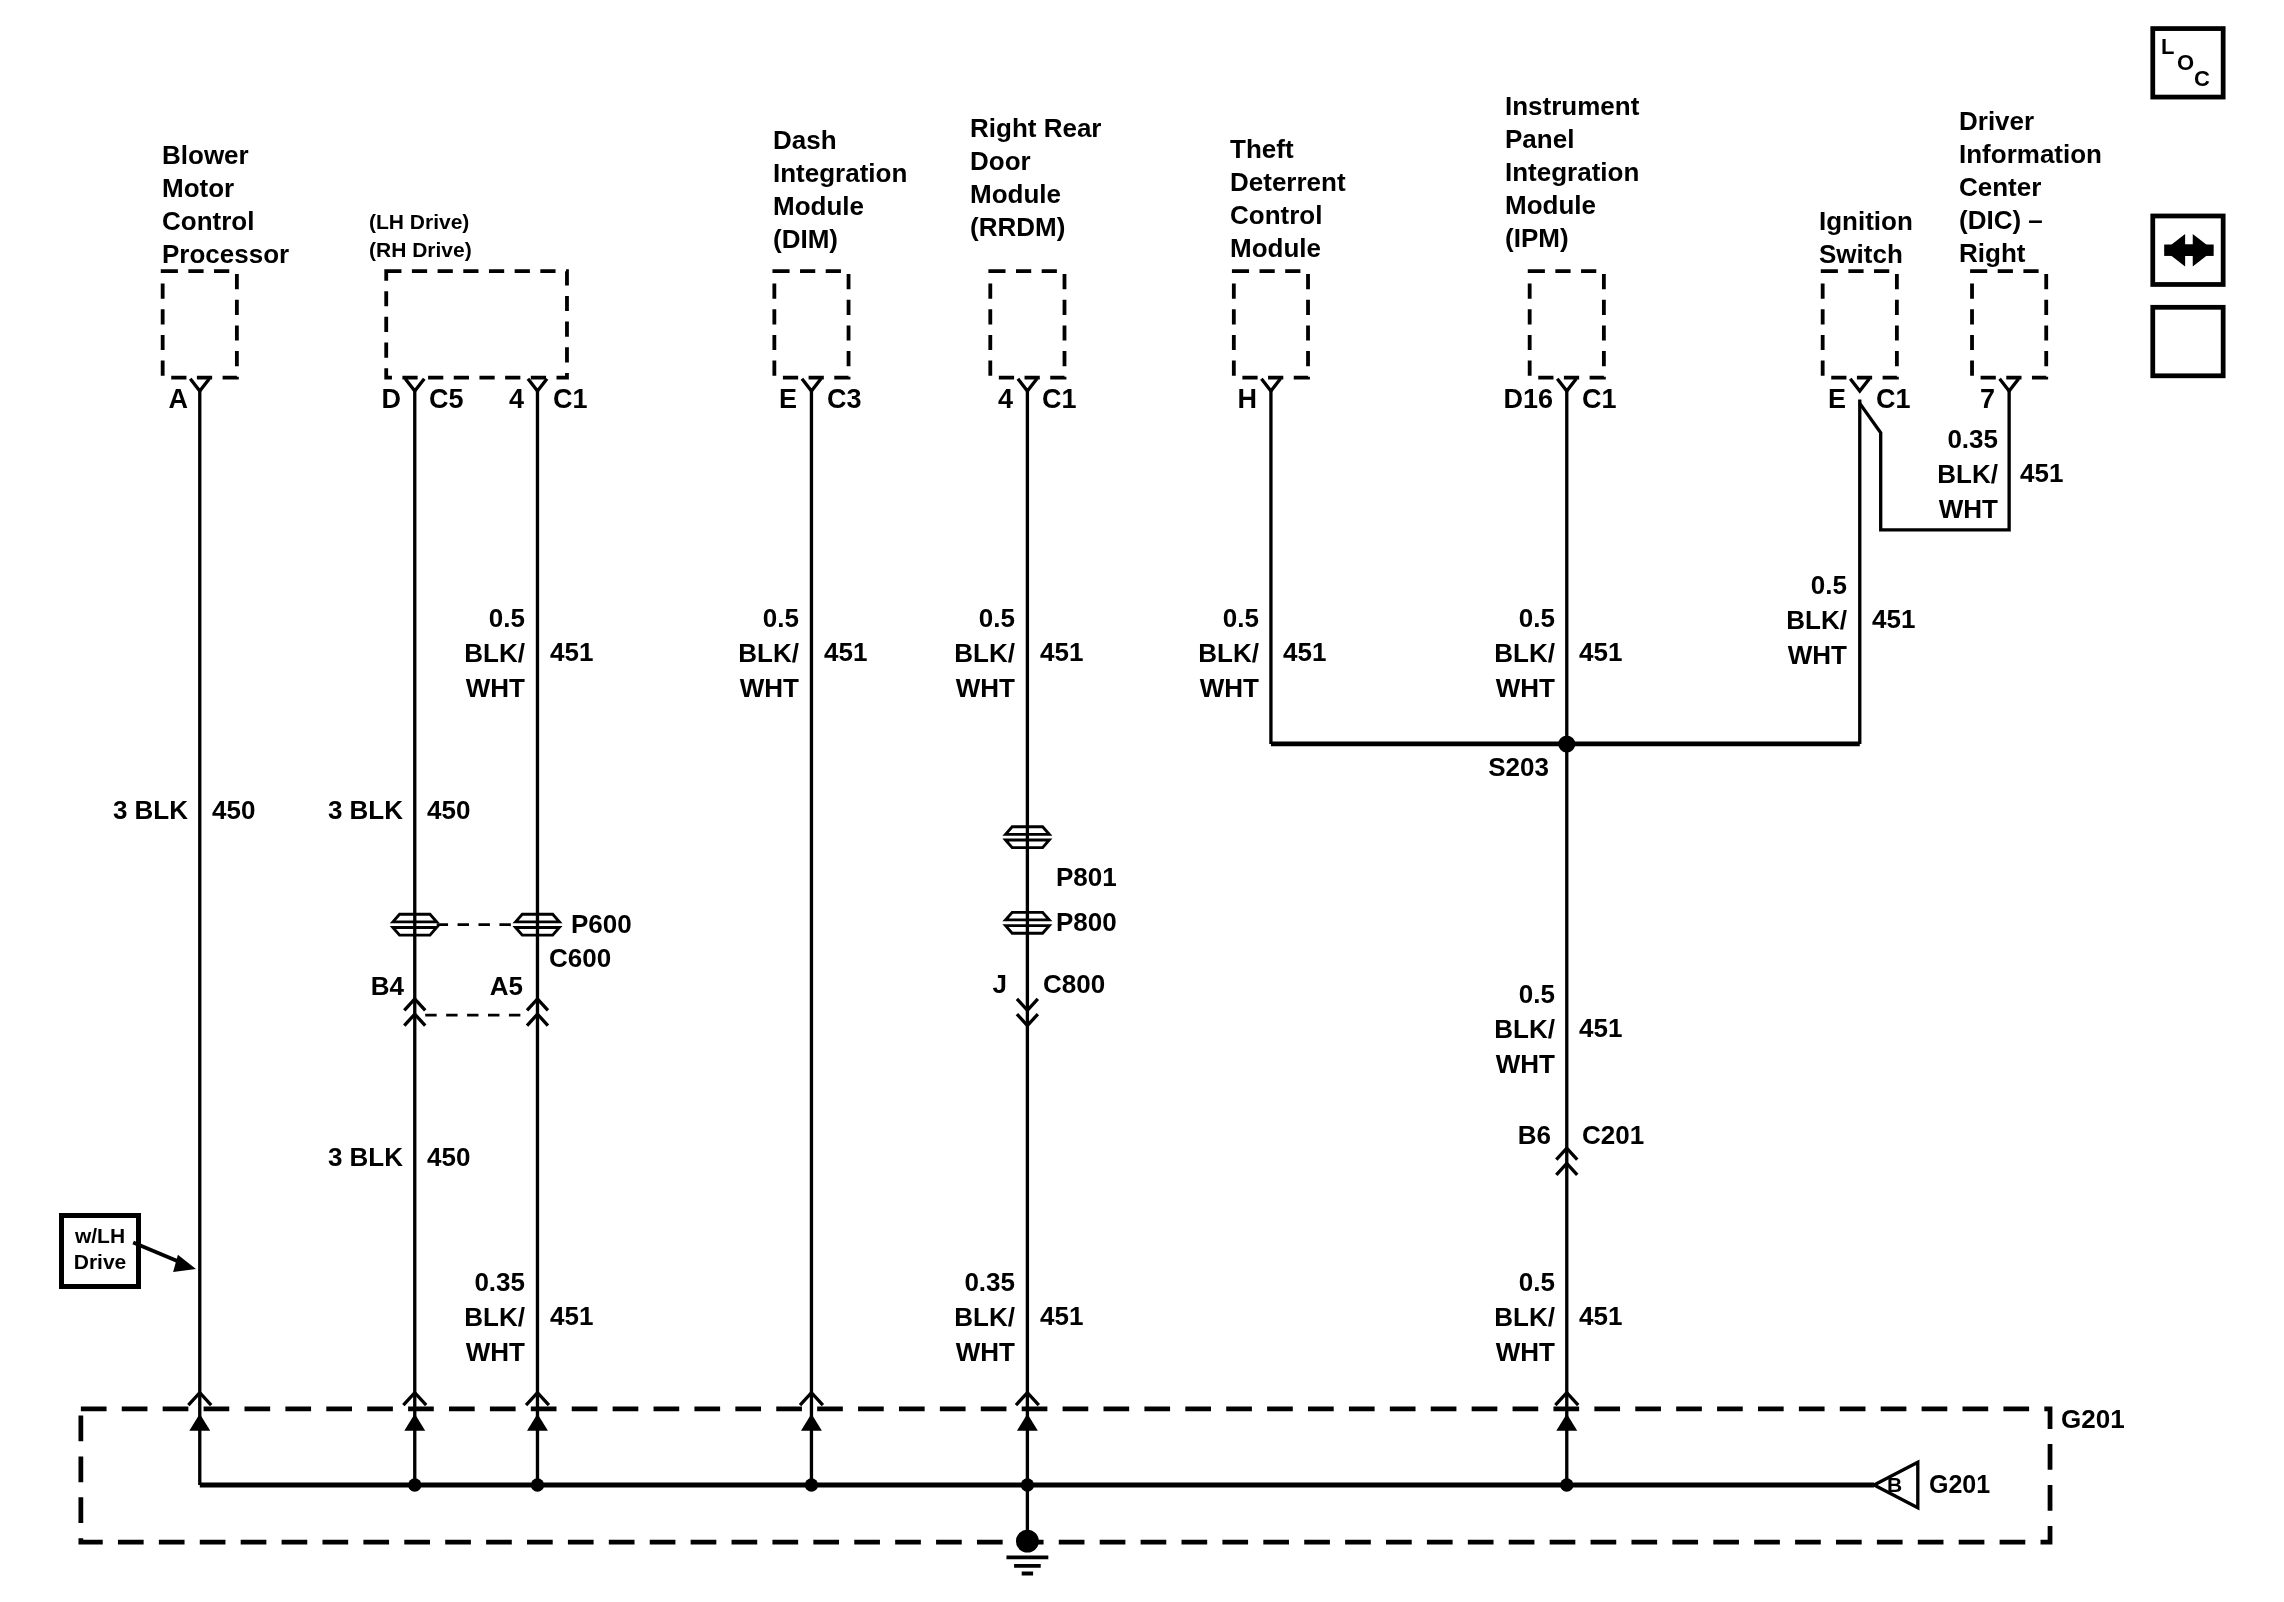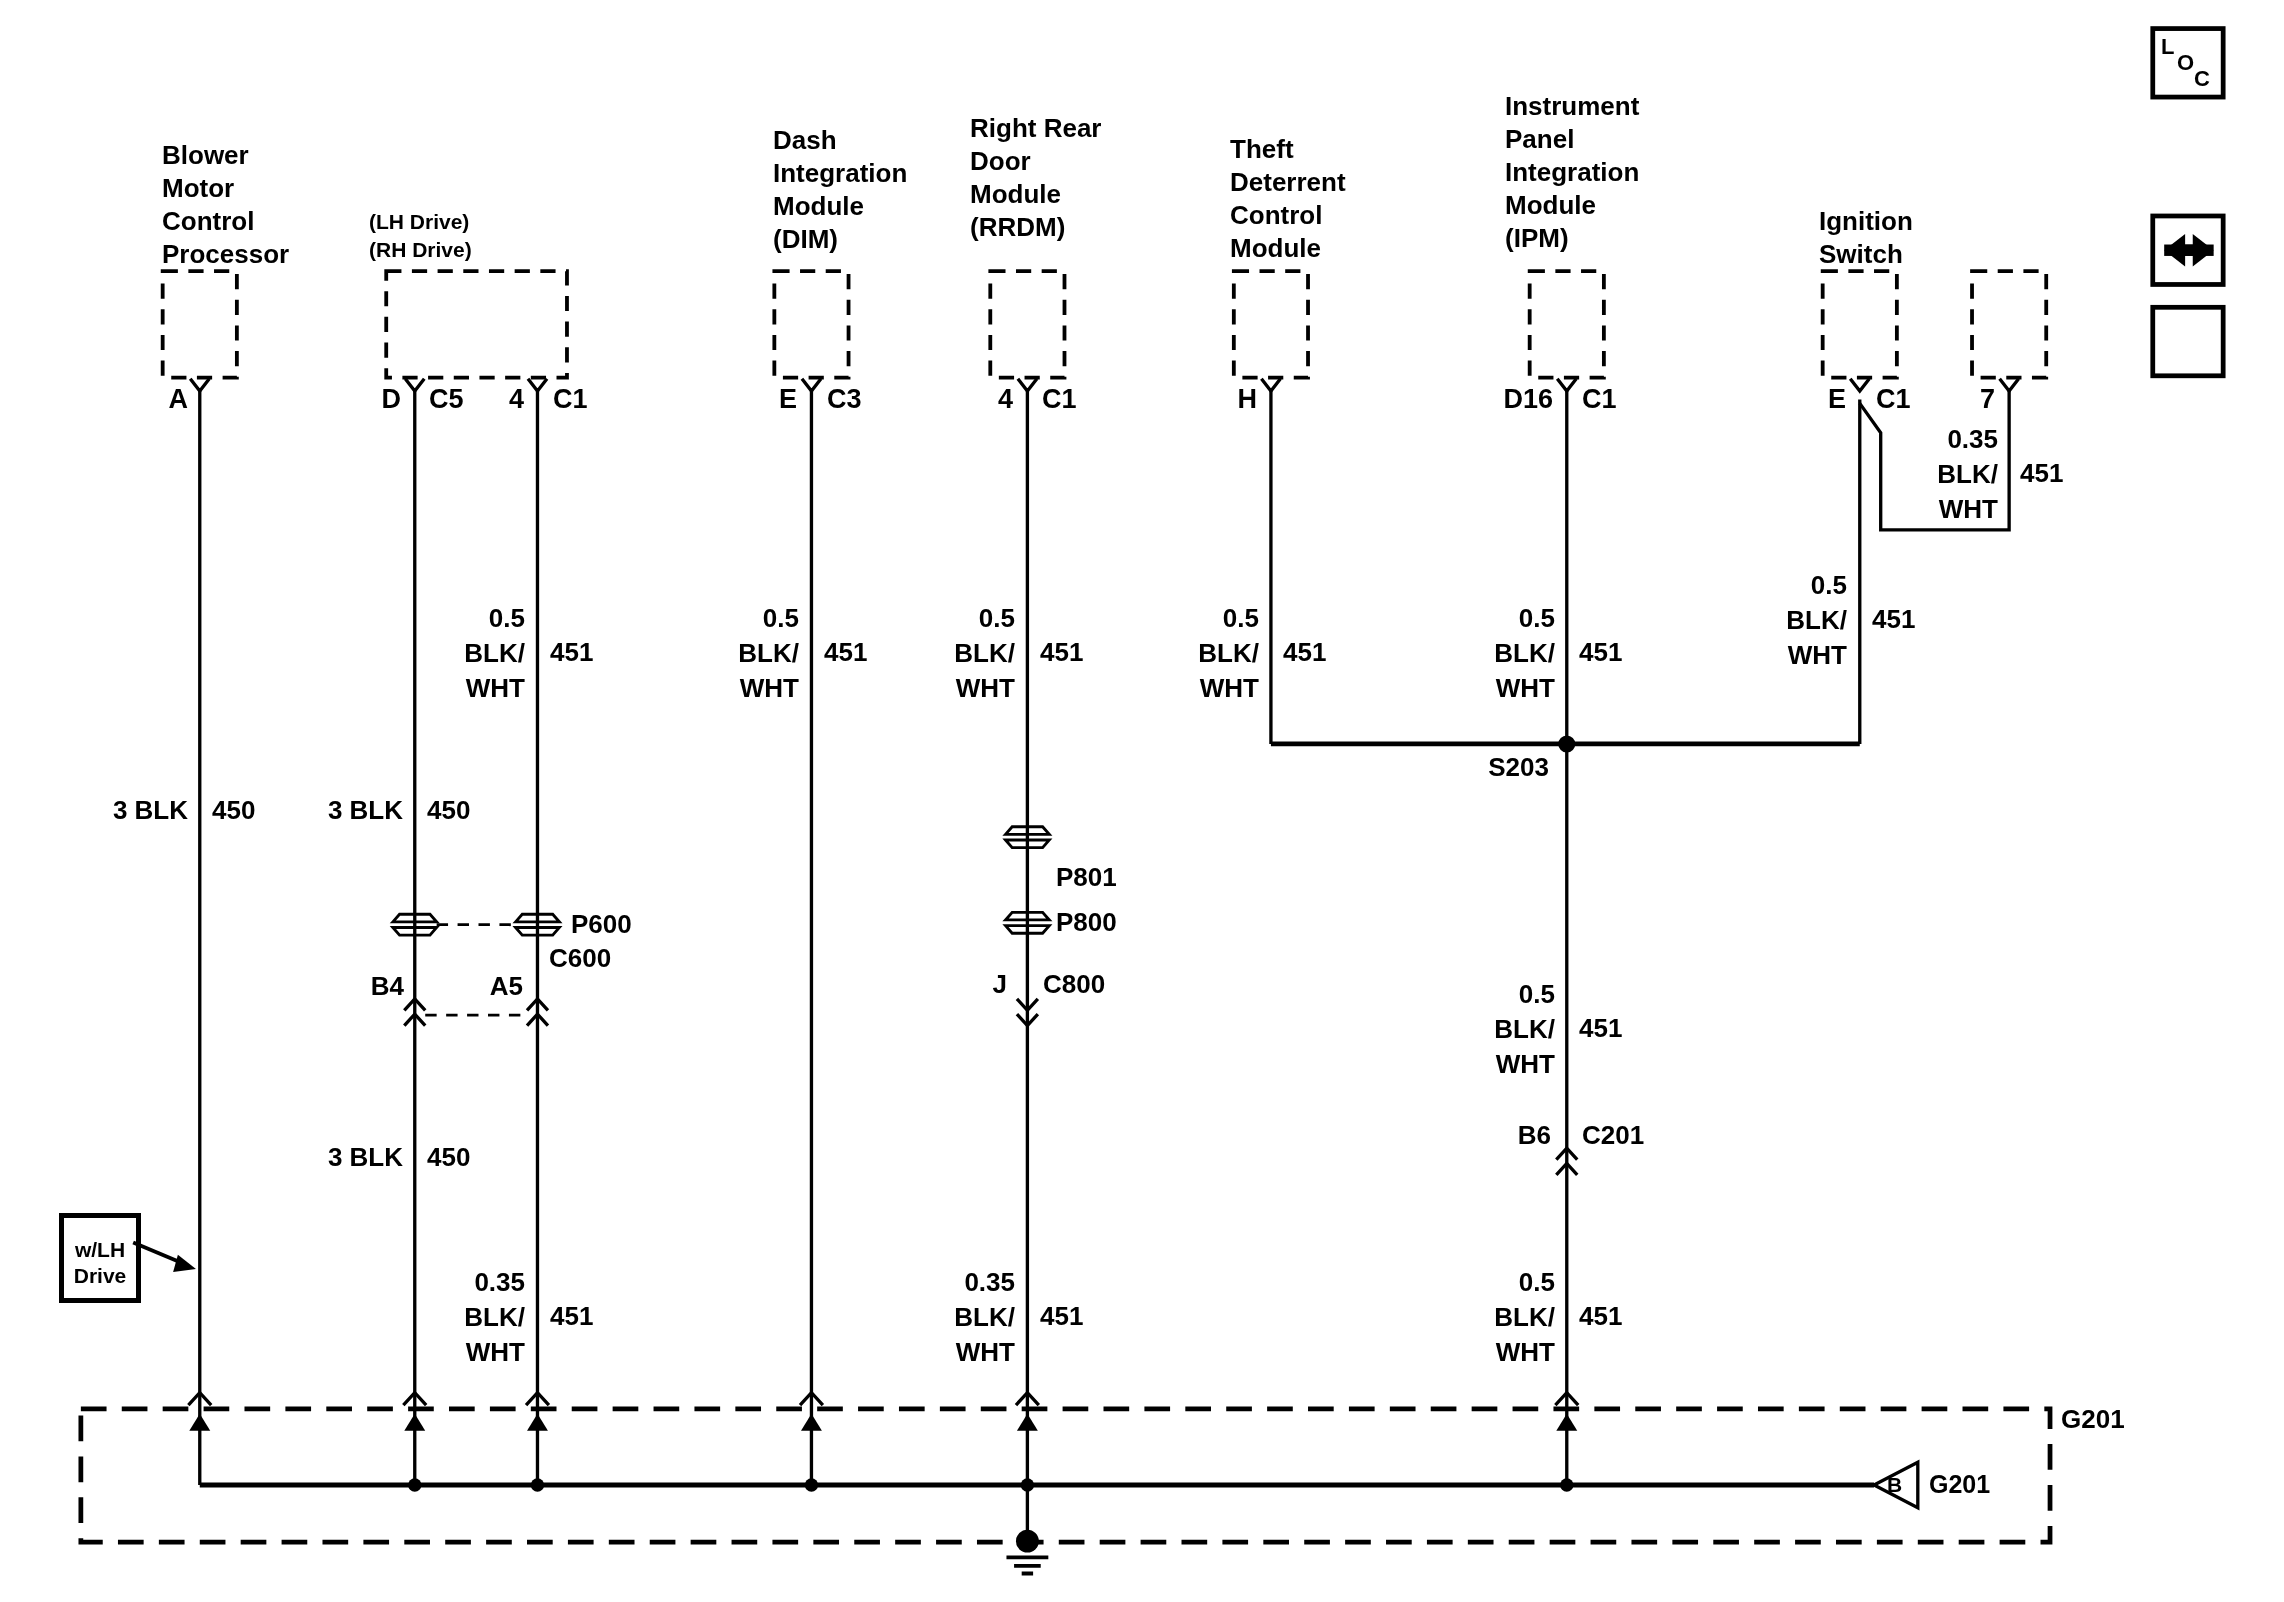--- a/index.html
+++ b/index.html
@@ -5,21 +5,21 @@
   html,body{margin:0;padding:0;background:#fff;}
   #canvas{position:relative;width:2285px;height:1603px;background:#ffffff;overflow:hidden;
           font-family:"Liberation Sans",sans-serif;color:#000;}
   #art{position:absolute;left:0;top:0;}
   .lbl{position:absolute;font:700 26px/35px "Liberation Sans",sans-serif;white-space:pre-line;}
   .mod{position:absolute;font:700 26px/33px "Liberation Sans",sans-serif;white-space:pre-line;}
   .sm{position:absolute;font:700 21px/27.6px "Liberation Sans",sans-serif;white-space:pre-line;}
   .ra{text-align:right;}
   .pin{position:absolute;font:700 27px/34px "Liberation Sans",sans-serif;}
   .notebox{position:absolute;left:59px;top:1213px;width:72px;height:61px;border:5.7px solid #000;
-           text-align:center;font:700 21px/26px "Liberation Sans",sans-serif;white-space:pre-line;padding-top:19px;box-sizing:content-box;}
+           text-align:center;font:700 21px/26px "Liberation Sans",sans-serif;white-space:pre-line;padding-top:5px;box-sizing:content-box;}
   .locletter{position:absolute;font:700 22px/22px "Liberation Sans",sans-serif;}
   .tri-b{position:absolute;font:700 21px/21px "Liberation Sans",sans-serif;}
   .g201tri{position:absolute;font:700 25px/25px "Liberation Sans",sans-serif;}
 </style>
 </head>
 <body>
 
 <div id="canvas">
 
 <svg id="art" width="2285" height="1603" viewBox="0 0 2402 1685">
@@ -149,20 +149,25 @@
 Deterrent
 Control
 Module</div>
 <div class="mod" style="left:1505px;top:90px">Instrument
 Panel
 Integration
 Module
 (IPM)</div>
 <div class="mod" style="left:1819px;top:205px">Ignition
 Switch</div>
+<div class="mod" style="left:1959px;top:105px">Driver
+Information
+Center
+(DIC) –
+Right</div>
 
 <div class="pin ra" style="right:2097px;top:382px">A</div>
 <div class="pin ra" style="right:1884px;top:382px">D</div>
 <div class="pin" style="left:429px;top:382px">C5</div>
 <div class="pin ra" style="right:1761px;top:382px">4</div>
 <div class="pin" style="left:553px;top:382px">C1</div>
 <div class="pin ra" style="right:1488px;top:382px">E</div>
 <div class="pin" style="left:827px;top:382px">C3</div>
 <div class="pin ra" style="right:1272px;top:382px">4</div>
 <div class="pin" style="left:1042px;top:382px">C1</div>

